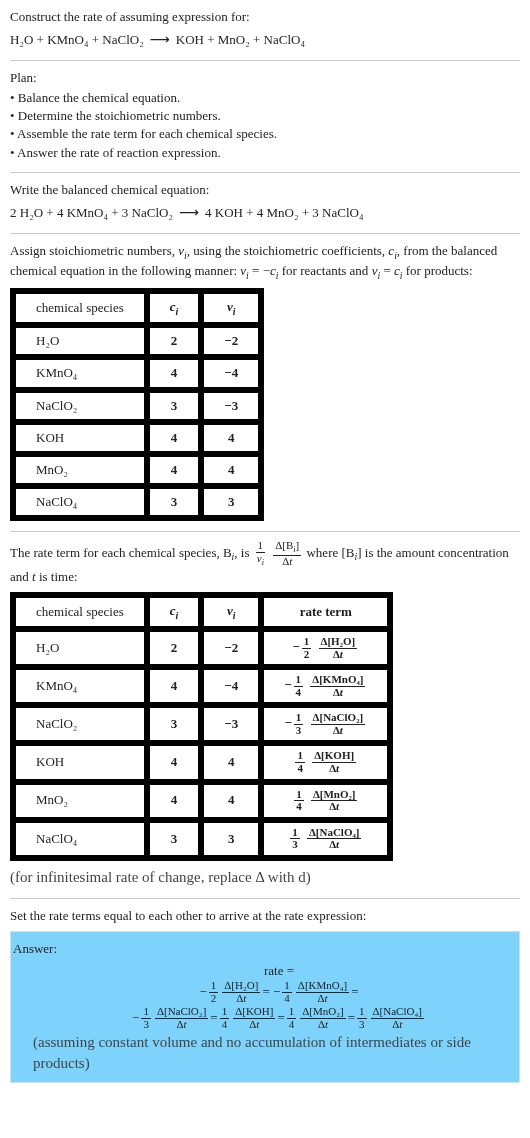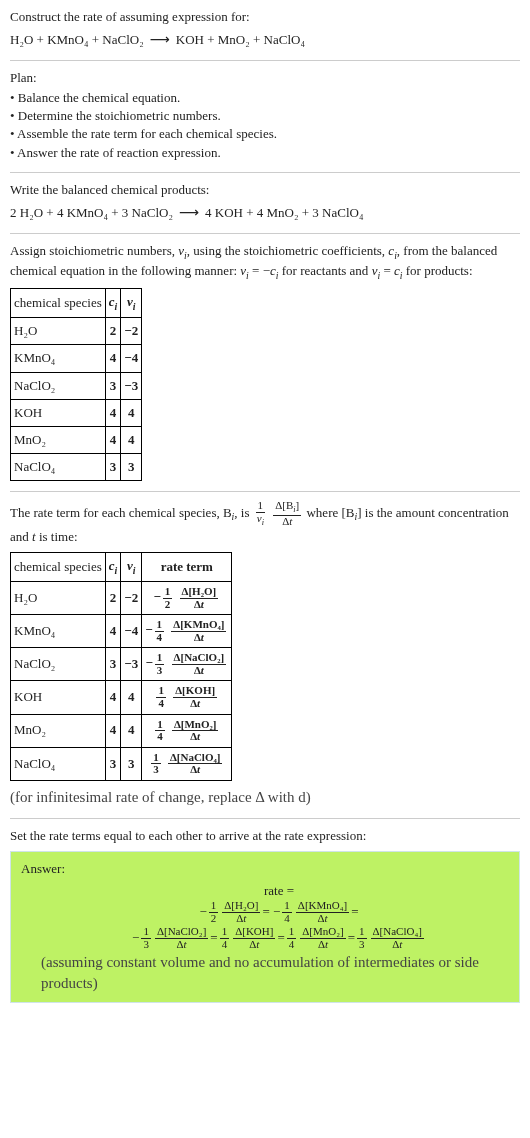--- a/index.html
+++ b/index.html
@@ -27,22 +27,22 @@
     sub { font-size: 0.75em; vertical-align: sub; }
     .arrow { padding: 0 6px; font-size: 14px; }
     ul.plan { list-style: none; padding-left: 0; margin-top: 2px; }
     ul.plan li::before { content: "• "; }
     table {
       border-collapse: collapse;
       margin: 6px 0;
       font-size: 13px;
     }
     th, td {
-      border: 1px solid #000000;
-      padding: 4px 3px;
+      border: 6px solid #000000;
+      padding: 4px 20px;
       text-align: left;
       vertical-align: middle;
     }
     th { font-weight: normal; }
     td.center, th.center { text-align: center; font-weight: bold; }
     .ital { font-style: italic; }
     .frac {
       display: inline-flex;
       flex-direction: column;
       align-items: center;
@@ -53,23 +53,23 @@
     }
     .frac .num { border-bottom: 1px solid #222; padding: 0 2px; }
     .frac .den { padding: 0 2px; }
     .rateterm { white-space: nowrap; }
     .smallnote {
       font-size: 15px;
       color: #444;
       margin-top: 2px;
     }
     .answer-box {
-      background: #bef264;
+      background: #7dd3fc;
       border: 1px solid #cfe4e9;
-      padding: 8px 10px;
+      padding: 8px 2px;
       margin-top: 6px;
     }
     .answer-title { margin-bottom: 4px; }
     .indent { padding-left: 28px; }
     .indent2 { padding-left: 20px; }
     .rateline { margin: 2px 0; white-space: nowrap; flex-direction: column; }
     .mathline { display: flex; align-items: center; flex-wrap: nowrap; }
     .mathline > span { display: inline-flex; align-items: center; }
   </style>
 </head>
@@ -88,21 +88,21 @@
       <li>Balance the chemical equation.</li>
       <li>Determine the stoichiometric numbers.</li>
       <li>Assemble the rate term for each chemical species.</li>
       <li>Answer the rate of reaction expression.</li>
     </ul>
 </div>
 
 <hr>
 
 <div class="section">
-  <div>Write the balanced chemical products:</div>
+  <div>Write the balanced chemical equation:</div>
   <div class="equation" id="balanced-eq">2 H₂O + 4 KMnO₄ + 3 NaClO₂<span class="arrow">⟶</span>4 KOH + 4 MnO₂ + 3 NaClO₄</div>
 </div>
 
 <hr>
 
 <div class="section">
   <div id="stoich-text">Assign stoichiometric numbers, <span class="ital">ν<sub>i</sub></span>, using the stoichiometric coefficients, <span class="ital">c<sub>i</sub></span>, from the balanced chemical equation in the following manner: <span class="ital">ν<sub>i</sub></span> = −<span class="ital">c<sub>i</sub></span> for reactants and <span class="ital">ν<sub>i</sub></span> = <span class="ital">c<sub>i</sub></span> for products:</div>
   <table id="stoich-table">
       <tbody>
         <tr>

